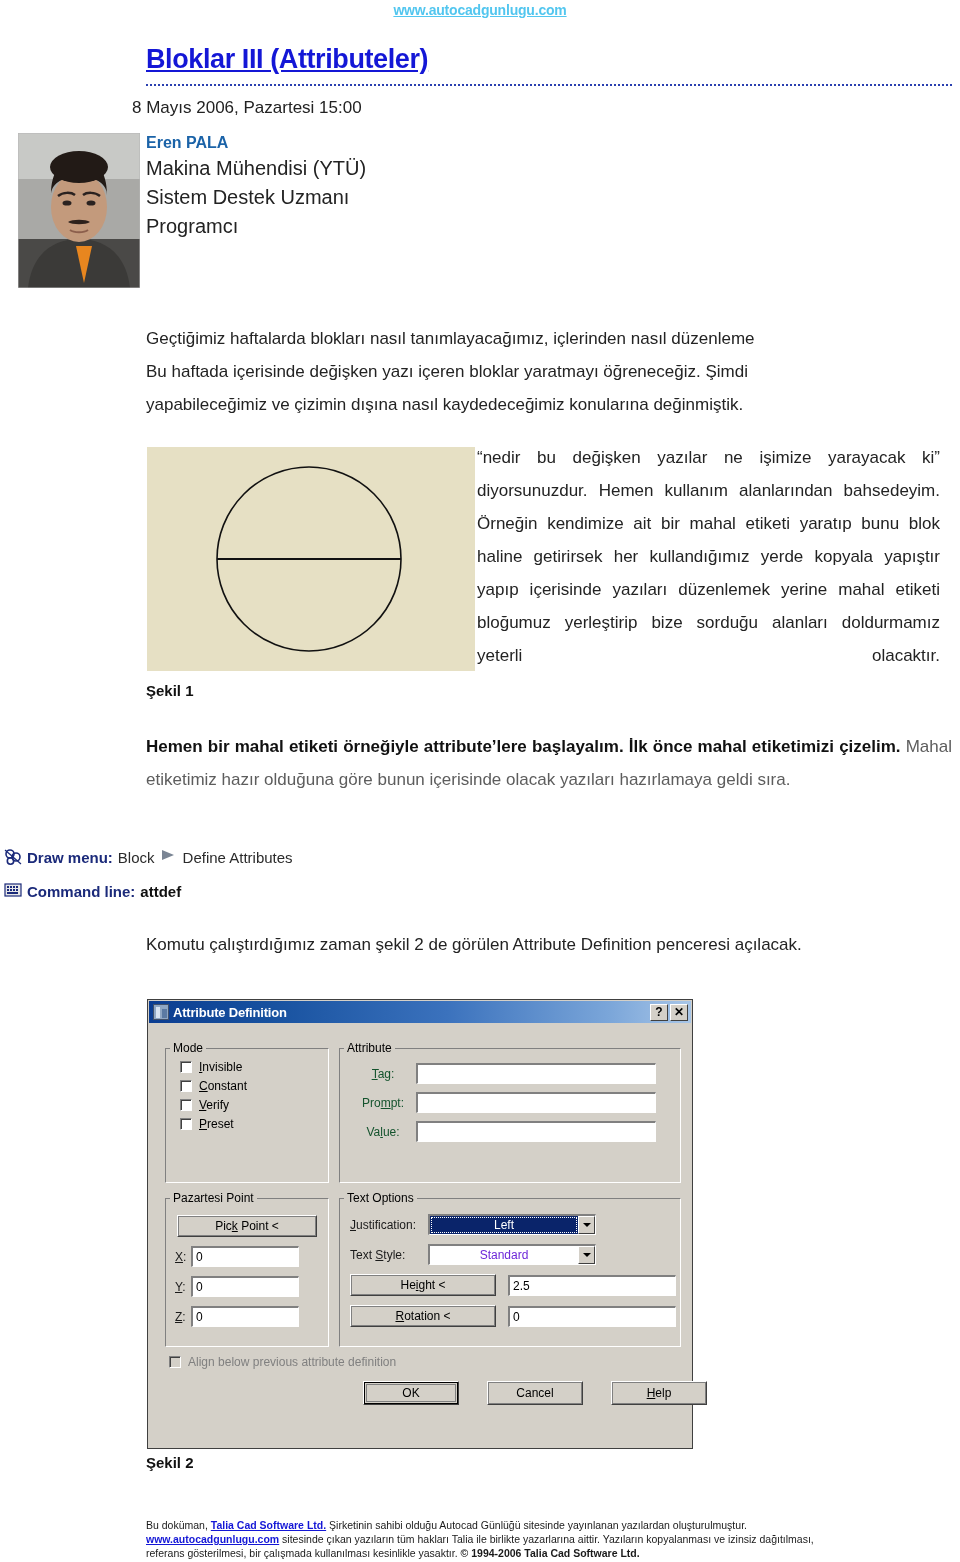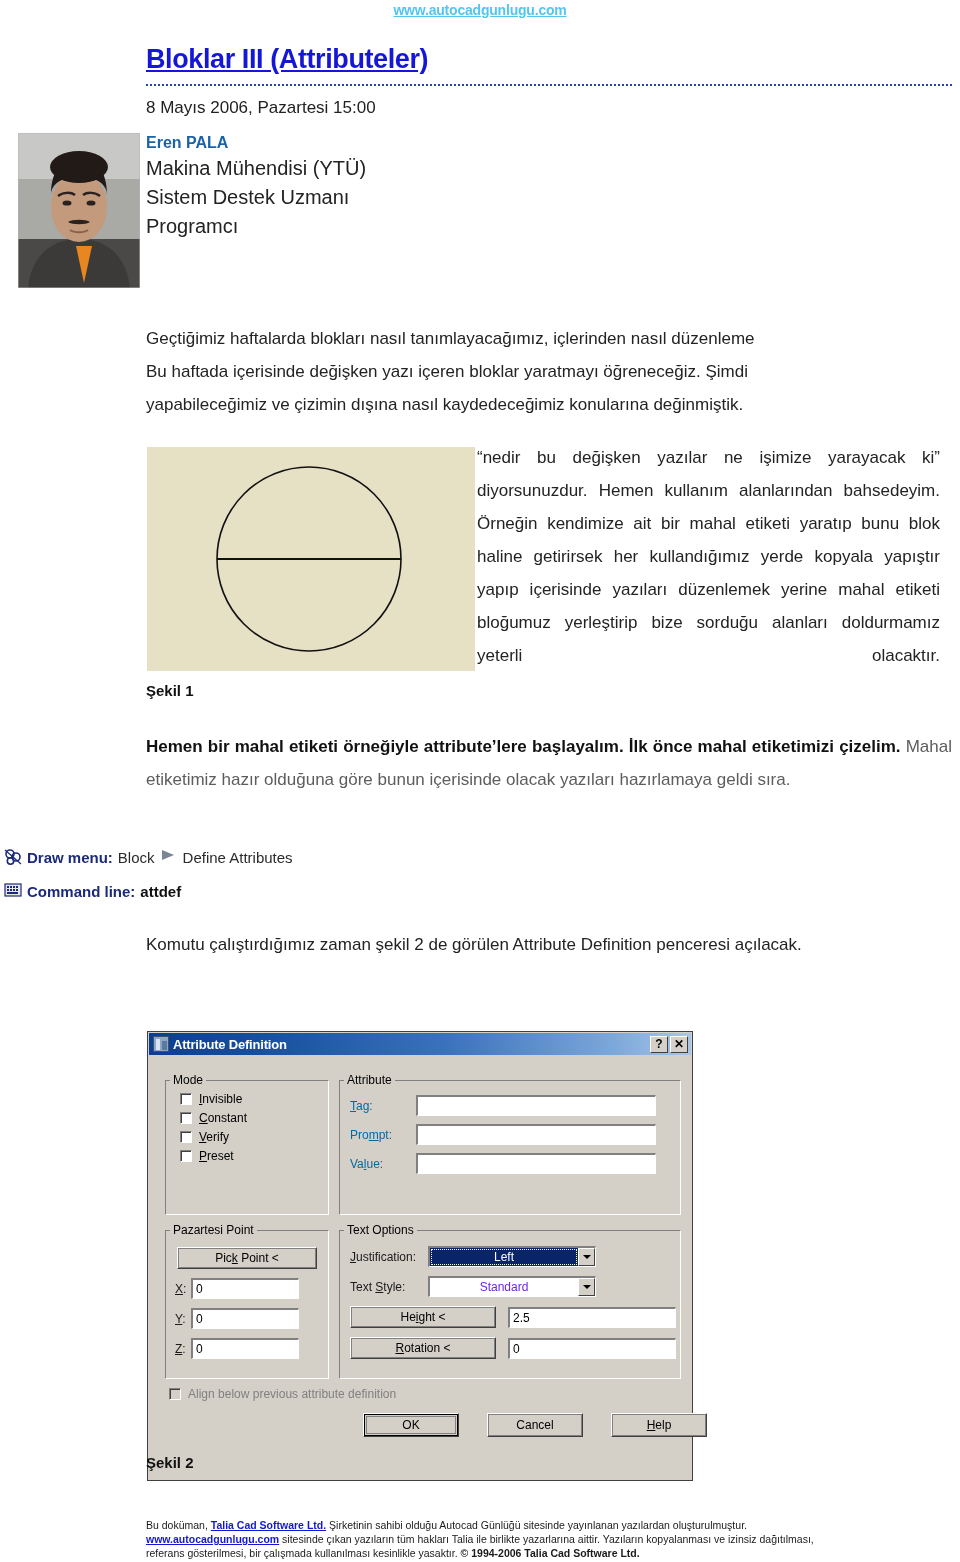--- a/index.html
+++ b/index.html
@@ -32,21 +32,21 @@
     letter-spacing:-0.4px;
     display:inline-block;
     white-space:nowrap;
   }
   .title-rule {
     position:absolute; left:146px; top:84px; width:806px; height:2px;
     border-bottom:2px dotted #2a3fb0;
   }
 
   .doc-date {
-    position:absolute; left:146px; top:98px;
+    position:absolute; left:132px; top:98px;
     font-size:17px; color:#222;
   }
 
   
   .avatar {
     position:absolute; left:18px; top:133px;
     width:122px; height:155px;
     overflow:hidden;
     background:#8c8c8c;
   }
@@ -112,21 +112,20 @@
   .p3 { top:928px; }
 
   
   .dlg {
     position:absolute; left:146px; top:998px;
     width:548px; height:452px;
     background:#d4d0c8;
     border:1px solid #ffffff;
     box-shadow: 0 0 0 1px #404040 inset;
     font-family: "Liberation Sans", sans-serif;
-    margin-top: 32px;
   }
   .dlg-inner { position:absolute; inset:2px; }
   .titlebar {
     position:absolute; left:0; top:0; right:0; height:22px;
     background: linear-gradient(to right,#0b3d91 0%,#17519f 22%,#3b72bd 55%,#7ba6d9 85%,#a8c6e8 100%);
     display:flex; align-items:center;
     padding:0 2px;
   }
   .tb-ico {
     width:16px; height:16px; margin:0 4px 0 2px;
@@ -184,21 +183,21 @@
     border-right:1px solid #fff; border-bottom:1px solid #fff;
     box-shadow: 1px 1px 0 0 #404040 inset;
     flex:0 0 12px;
   }
   .cbox.disabled { background:#d4d0c8; }
   u { text-decoration:underline; }
 
   .frow {
     display:flex; align-items:center;
     margin:8px 0 0 10px;
-    font-size:12px; color:#0369a1;
+    font-size:12px; color:#14532d;text-align:center;
   }
   .flabel { width:66px; flex:0 0 66px; }
   .finput {
     height:21px; background:#fff;
     border-top:2px solid #808080; border-left:2px solid #808080;
     border-right:1px solid #fff; border-bottom:1px solid #fff;
     font-size:12px; padding:2px 3px;
     color:#000; line-height:15px;
   }
   .attr-input { width:240px; }

